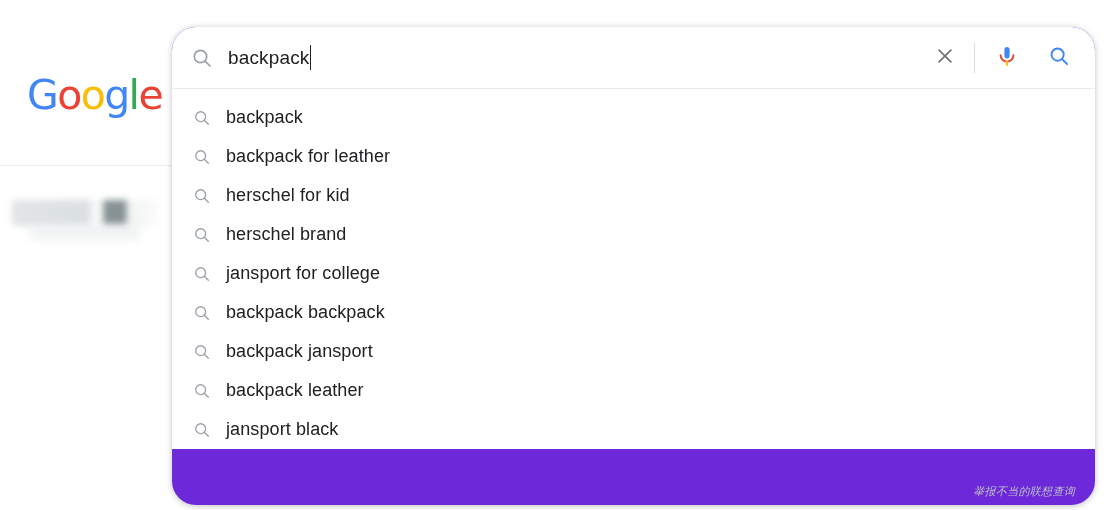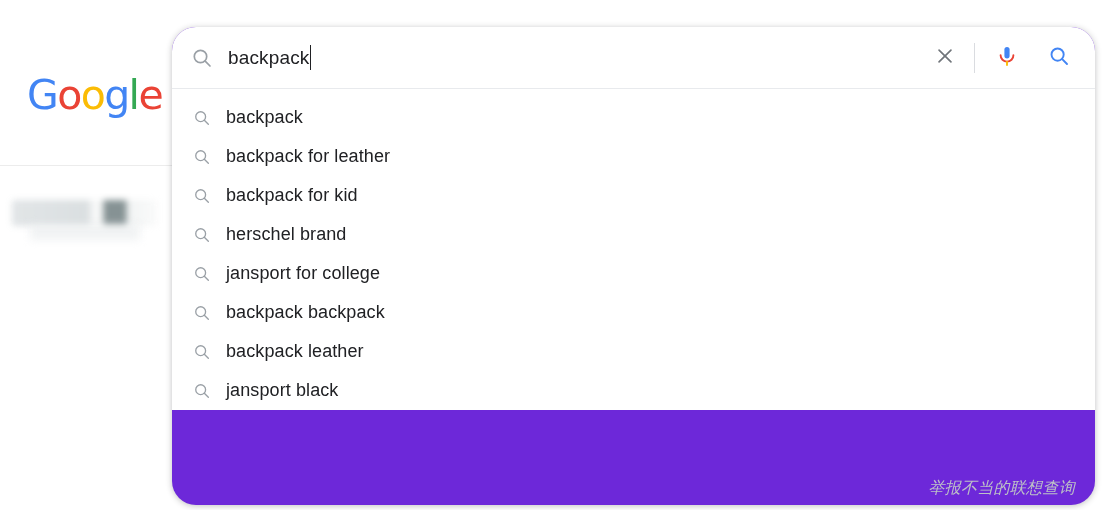--- a/index.html
+++ b/index.html
@@ -205,21 +205,21 @@
     font-size: 18px;
     color: #202124;
     letter-spacing: 0.1px;
     white-space: nowrap;
   }
 
   #report-link {
     position: absolute;
     right: 20px;
     bottom: 6px;
-    font-size: 16px;
+    font-size: 11px;
     color: #bdc1c6;
     font-style: italic;
     letter-spacing: 0.3px;
     filter: blur(0.35px);
     cursor: pointer;
     white-space: nowrap;
   }
 </style>
 </head>
 <body>
@@ -300,21 +300,21 @@
         </span>
         <span class="suggestion-text">backpack for leather</span>
       </div>
       <div class="suggestion-row">
         <span class="suggestion-icon">
           <svg viewBox="0 0 24 24" width="20" height="20" fill="none" stroke="currentColor" stroke-width="1.6" stroke-linecap="round">
             <circle cx="10.4" cy="10.4" r="5.9"></circle>
             <line x1="14.8" y1="14.8" x2="19.6" y2="19.6"></line>
           </svg>
         </span>
-        <span class="suggestion-text">backpack for kid</span>
+        <span class="suggestion-text">herschel for kid</span>
       </div>
       <div class="suggestion-row">
         <span class="suggestion-icon">
           <svg viewBox="0 0 24 24" width="20" height="20" fill="none" stroke="currentColor" stroke-width="1.6" stroke-linecap="round">
             <circle cx="10.4" cy="10.4" r="5.9"></circle>
             <line x1="14.8" y1="14.8" x2="19.6" y2="19.6"></line>
           </svg>
         </span>
         <span class="suggestion-text">herschel brand</span>
       </div>
@@ -328,20 +328,29 @@
         <span class="suggestion-text">jansport for college</span>
       </div>
       <div class="suggestion-row">
         <span class="suggestion-icon">
           <svg viewBox="0 0 24 24" width="20" height="20" fill="none" stroke="currentColor" stroke-width="1.6" stroke-linecap="round">
             <circle cx="10.4" cy="10.4" r="5.9"></circle>
             <line x1="14.8" y1="14.8" x2="19.6" y2="19.6"></line>
           </svg>
         </span>
         <span class="suggestion-text">backpack backpack</span>
+      </div>
+      <div class="suggestion-row">
+        <span class="suggestion-icon">
+          <svg viewBox="0 0 24 24" width="20" height="20" fill="none" stroke="currentColor" stroke-width="1.6" stroke-linecap="round">
+            <circle cx="10.4" cy="10.4" r="5.9"></circle>
+            <line x1="14.8" y1="14.8" x2="19.6" y2="19.6"></line>
+          </svg>
+        </span>
+        <span class="suggestion-text">backpack jansport</span>
       </div>
       <div class="suggestion-row">
         <span class="suggestion-icon">
           <svg viewBox="0 0 24 24" width="20" height="20" fill="none" stroke="currentColor" stroke-width="1.6" stroke-linecap="round">
             <circle cx="10.4" cy="10.4" r="5.9"></circle>
             <line x1="14.8" y1="14.8" x2="19.6" y2="19.6"></line>
           </svg>
         </span>
         <span class="suggestion-text">backpack leather</span>
       </div>

